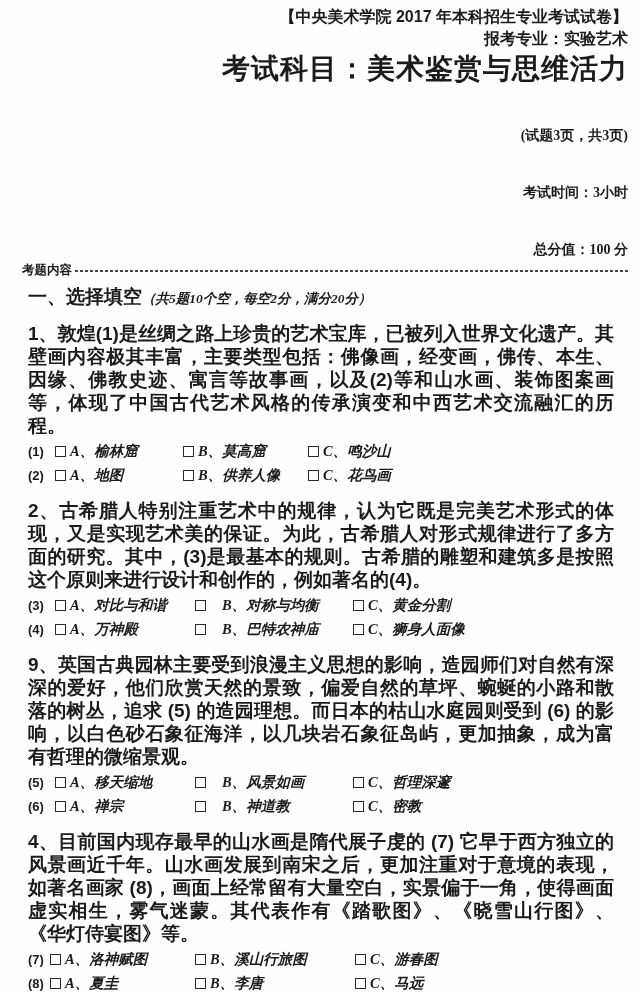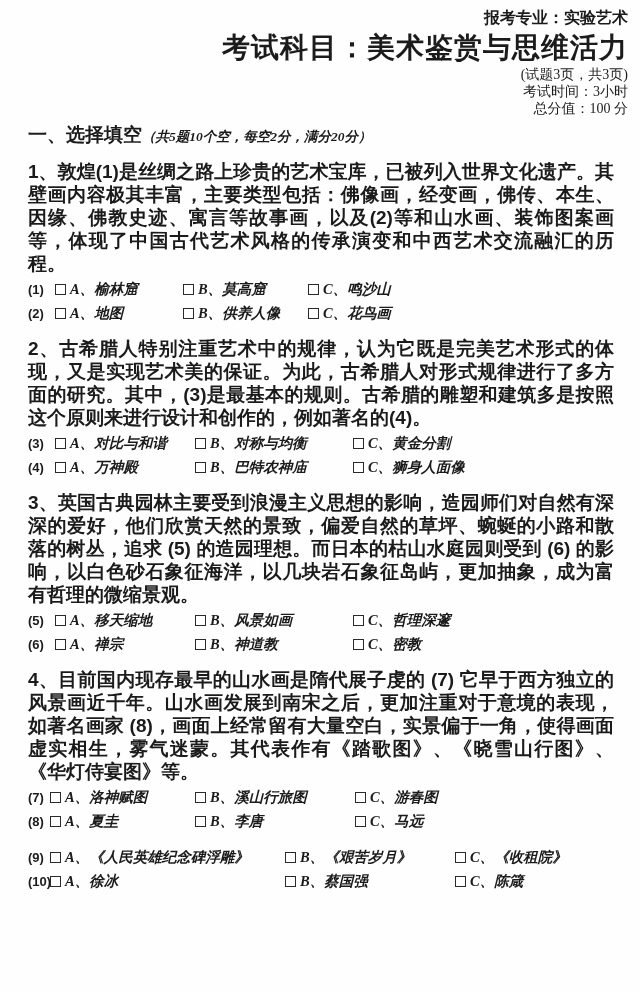--- a/index.html
+++ b/index.html
@@ -11,21 +11,21 @@
     color: #1b1b1b;
     font-family: "Liberation Sans", sans-serif;
     padding: 6px 12px 0 28px;
     overflow: hidden;
   }
   
   .hdr { text-align: right; }
   .hdr-title  { font-size: 16px; font-weight: 700; line-height: 21px; }
   .hdr-major  { font-size: 16px; font-weight: 700; line-height: 24px; }
   .hdr-subject{ font-size: 28px; font-weight: 700; line-height: 36px; letter-spacing: 1px; }
-  .hdr-small  { font-family: "Liberation Serif", serif; font-size: 14px; font-weight: 400; line-height: 17px; }
+  .hdr-small  { font-family: "Liberation Serif", serif; font-size: 14px; font-weight: 700; line-height: 17px; margin-top: 40px; }
   
   .content-row { display: flex; align-items: center; margin: 4px 0 3px -6px; }
   .content-label { font-size: 12.5px; font-weight: 700; flex: none; }
   .dots {
     flex: 1; height: 10px; margin-left: 2px;
     background-image: radial-gradient(circle, #3a3a3a 1.1px, transparent 1.35px);
     background-size: 5px 10px; background-repeat: repeat-x; background-position: 0 55%;
   }
   
   .content { margin-right: 14px; }
@@ -50,37 +50,42 @@
   .cb  {
     display: inline-block; width: 11px; height: 11px; flex: none;
     border: 1.5px solid #2a2a2a; background: #fff; margin-right: 4px;
   }
   .opt-text {
     font-family: "Liberation Serif", serif; font-style: italic;
     font-size: 14.5px; font-weight: 600; white-space: nowrap; text-align: center;
   }
   
   .w-a .num { width: 27px; } .w-a .o1 { width: 128px; } .w-a .o2 { width: 125px; }
-  .w-b .num { width: 27px; } .w-b .o1 { width: 140px; } .w-b .o2 { width: 158px; }
+  .w-b .num { width: 27px; } .w-b .o1 { width: 140px; } .w-b .o2 { width: 158px; gap: 12px; }
   .w-d .num { width: 22px; } .w-d .o1 { width: 145px; } .w-d .o2 { width: 160px; }
   .w-c .num { width: 22px; } .w-c .o1 { width: 235px; } .w-c .o2 { width: 170px; }
 </style>
 </head>
 <body>
 
 <div class="page">
 
   <div class="hdr">
+    <div class="hdr-title">【中央美术学院 2017 年本科招生专业考试试卷】</div>
     <div class="hdr-major">报考专业：实验艺术</div>
     <div class="hdr-subject">考试科目：美术鉴赏与思维活力</div>
     <div class="hdr-small">(试题3页，共3页)</div>
     <div class="hdr-small">考试时间：3小时</div>
     <div class="hdr-small">总分值：100 分</div>
   </div>
 
+  <div class="content-row">
+    <span class="content-label">考题内容</span>
+    <span class="dots"></span>
+  </div>
 
   <div class="content">
 
     <div class="sec-head">
       <span class="sec-title">一、选择填空</span><span class="sec-note">（共5题10个空，每空2分，满分20分）</span>
     </div>
 
     <div class="questions">
 
       <div class="q w-a">
@@ -145,21 +150,21 @@
               <span class="opt-text">B、巴特农神庙</span>
             </span>
           <span class="opt">
               <span class="cb"></span>
               <span class="opt-text">C、狮身人面像</span>
             </span>
         </div>
       </div>
 
       <div class="q w-b">
-        <p class="q-body">3、英国古典园林主要受到浪漫主义思想的影响，造园师们对自然有深深的爱好，他们欣赏天然的景致，偏爱自然的草坪、蜿蜒的小路和散落的树丛，追求 (5) 的造园理想。而日本的枯山水庭园则受到 (6) 的影响，以白色砂石象征海洋，以几块岩石象征岛屿，更加抽象，成为富有哲理的微缩景观。</p>
+        <p class="q-body">9、英国古典园林主要受到浪漫主义思想的影响，造园师们对自然有深深的爱好，他们欣赏天然的景致，偏爱自然的草坪、蜿蜒的小路和散落的树丛，追求 (5) 的造园理想。而日本的枯山水庭园则受到 (6) 的影响，以白色砂石象征海洋，以几块岩石象征岛屿，更加抽象，成为富有哲理的微缩景观。</p>
         <div class="row">
           <span class="num">(5)</span>
           <span class="opt o1">
               <span class="cb"></span>
               <span class="opt-text">A、移天缩地</span>
             </span>
           <span class="opt o2">
               <span class="cb"></span>
               <span class="opt-text">B、风景如画</span>
             </span>

